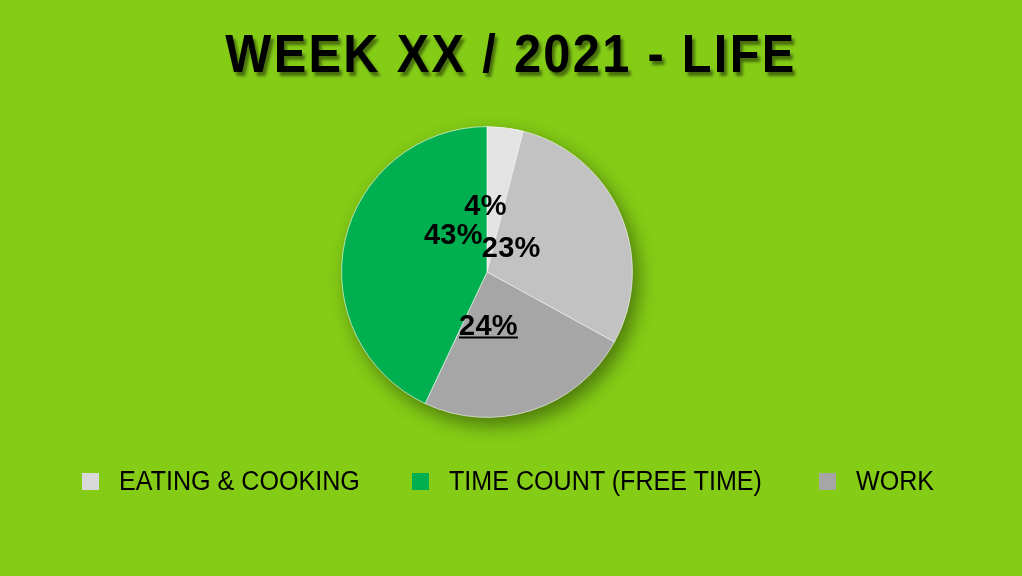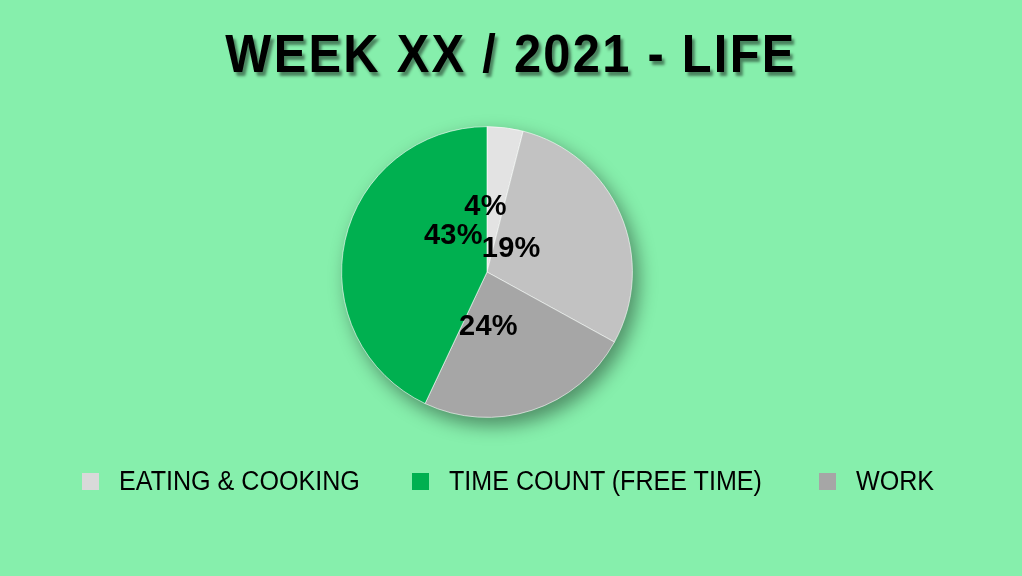--- a/index.html
+++ b/index.html
@@ -8,21 +8,21 @@
     padding: 0;
     background: #ffffff;
   }
   body {
     font-family: "Liberation Sans", sans-serif;
   }
   #slide {
     position: relative;
     width: 1022px;
     height: 576px;
-    background: #86efac;
+    background: #84cc16;
     overflow: hidden;
   }
 
   
   #chart-title {
     position: absolute;
     left: 0;
     top: 22px;
     width: 1022px;
     text-align: center;
@@ -131,22 +131,22 @@
     <svg id="pie-svg" viewBox="0 0 292 292">
       <g id="pie-slice-group">
           <path d="M 146 146 L 146 0.5999999999999943 A 145.4 145.4 0 0 1 182.1595095937699 5.168008371897031 Z" fill="#E3E3E3" class="pie-slice"></path>
           <path d="M 146 146 L 182.1595095937699 5.168008371897031 A 145.4 145.4 0 0 1 273.4149912783778 216.0469842143894 Z" fill="#C2C2C2" class="pie-slice"></path>
           <path d="M 146 146 L 273.4149912783778 216.0469842143894 A 145.4 145.4 0 0 1 84.09169100643848 277.5618534285593 Z" fill="#A6A6A6" class="pie-slice"></path>
           <path d="M 146 146 L 84.09169100643848 277.5618534285593 A 145.4 145.4 0 0 1 145.99999999999997 0.5999999999999943 Z" fill="#00B050" class="pie-slice"></path>
         </g>
     </svg>
     <div id="pie-labels">
         <div class="data-label" style="left: 49.5%; top: 27%;">4%</div>
-        <div class="data-label" style="left: 58.3%; top: 41.6%;">19%</div>
-        <div class="data-label" style="left: 50.5%; top: 68.1%;">24%</div>
+        <div class="data-label" style="left: 58.3%; top: 41.6%;">23%</div>
+        <div class="data-label" style="left: 50.5%; top: 68.1%; text-decoration: underline;">24%</div>
         <div class="data-label" style="left: 38.5%; top: 37.1%; text-align: right;">43%</div>
       </div>
   </div>
 
   <div id="legend">
       <div class="legend-item">
         <span class="legend-swatch" style="background: rgb(217, 217, 217);"></span>
         <span class="legend-label">EATING &amp; COOKING</span>
       </div>
       <div class="legend-item">

